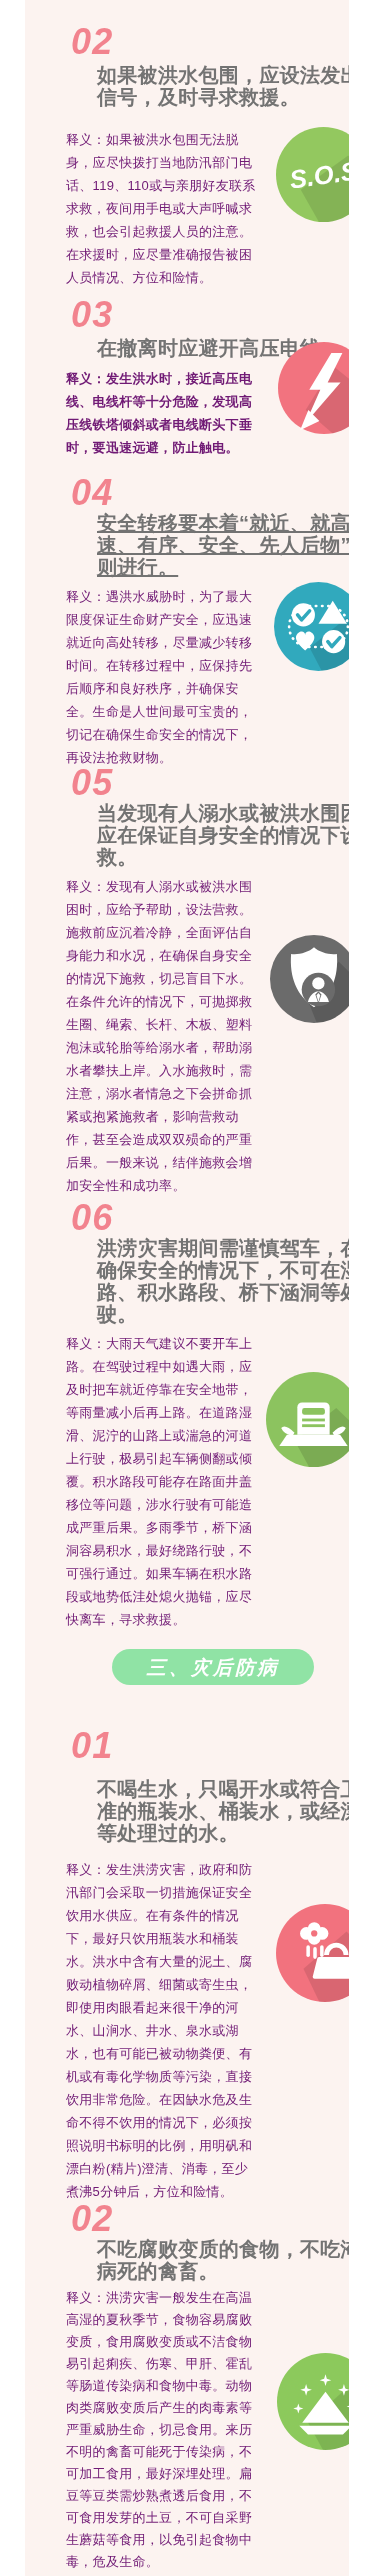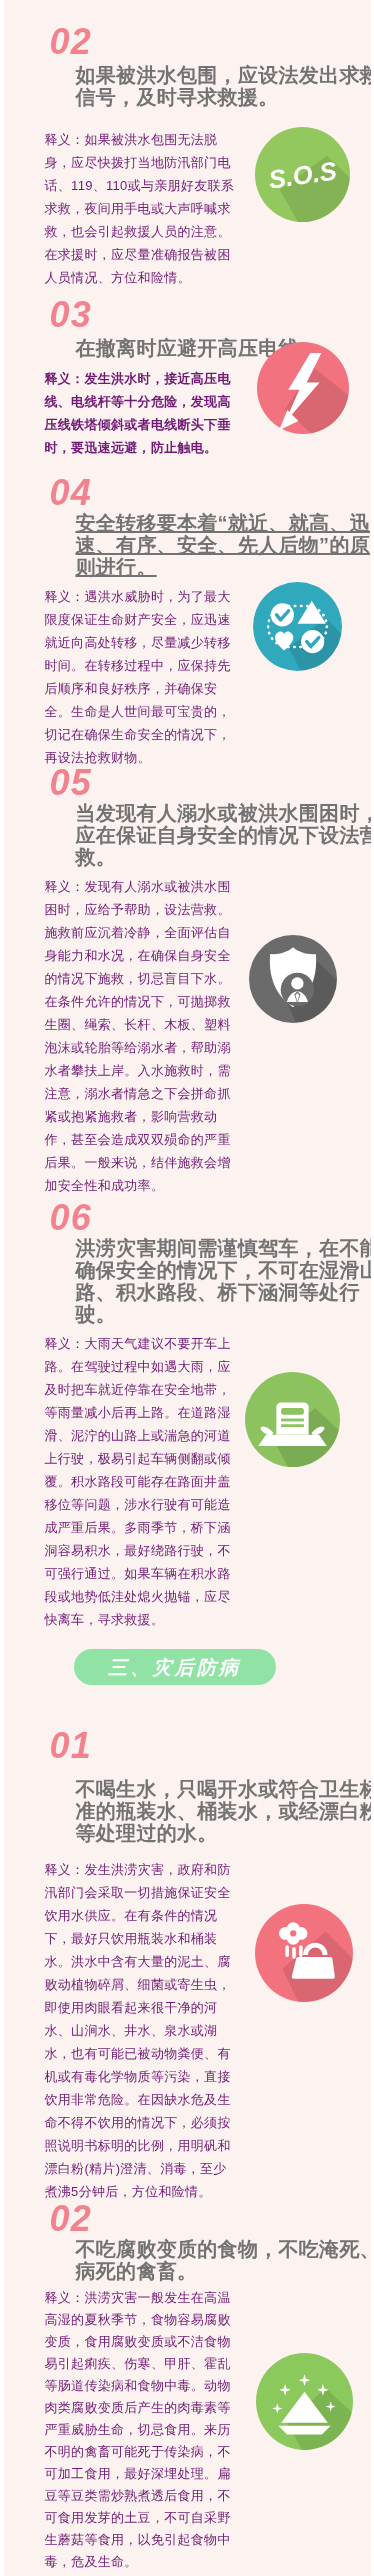--- a/index.html
+++ b/index.html
@@ -1,24 +1,24 @@
 <!DOCTYPE html>
 <html style="font-size:9.4px"><head>
 <meta charset="utf-8">
 <style>
   html,body{margin:0;padding:0;}
   body{background:#ffffff;font-family:"Liberation Sans","DejaVu Sans",sans-serif;}
-  #poster{position:relative;width:367px;height:2576px;margin:0 auto;background:#fcf3f0;overflow:hidden;}
+  #poster{position:relative;width:324px;height:2576px;margin:0 auto;background:#fcf3f0;overflow:hidden;}
   .tip{position:absolute;left:0;width:375px;}
   .num{margin:0 0 0 46px;font-size:36px;line-height:37px;font-weight:800;font-style:italic;color:#f2838e;letter-spacing:1.2px;}
   .headline{margin:0 0 0 72px;width:309px;font-size:20px;line-height:22px;font-weight:bold;color:#737373;letter-spacing:0.3px;}
   .bodytext{margin:0 0 0 41px;width:193px;font-size:13px;line-height:23px;color:#701a75;letter-spacing:0.3px;}
   .icon-wrap{position:absolute;}
   .icon-wrap svg{display:block;width:100%;height:100%;}
-  #banner{position:absolute;left:70px;top:1649px;width:202px;height:36px;border-radius:18px;
+  #banner{position:absolute;left:87px;top:1649px;width:202px;height:36px;border-radius:18px;
           background:#90e3a5;display:flex;align-items:center;justify-content:center;}
   #banner .banner-label{color:#ffffff;font-size:19.3px;font-weight:bold;letter-spacing:2.9px;font-style:italic;}
   
   .mt-red{margin-top:3.5px;}
   .mt-body{margin-top:8.2px;font-weight:bold;}
 </style>
 </head>
 <body>
 
 <div id="poster">

